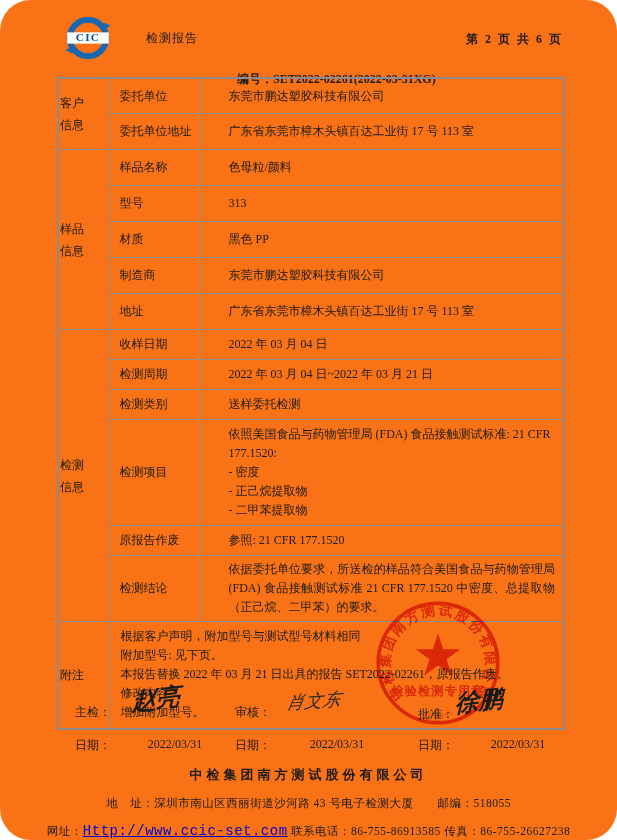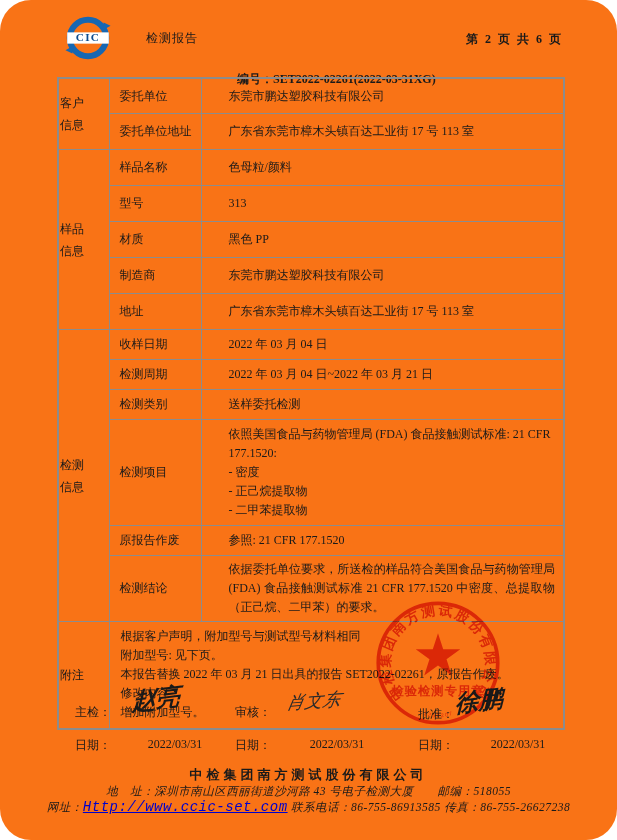--- a/index.html
+++ b/index.html
@@ -42,21 +42,21 @@
   }
   .sig-mid{font-size:18px;transform:rotate(-4deg) skewX(-14deg);font-weight:normal;color:#2a2a2a;}
   .dt-lbl{position:absolute;white-space:nowrap;}
   .dt-val{position:absolute;width:84px;text-align:center;white-space:nowrap;}
   
   .stamp{position:absolute;left:374px;top:599px;width:128px;height:128px;opacity:.88;mix-blend-mode:multiply;z-index:5;}
   .sig-over{z-index:6;}
   
   .footer{position:absolute;left:0;top:766px;width:617px;text-align:center;}
   .f-company{font-size:13px;font-weight:bold;letter-spacing:4px;}
-  .f-line{font-size:11.5px;margin-top:0;letter-spacing:.5px;font-style:italic;}
+  .f-line{font-size:11.5px;margin-top:12px;letter-spacing:.5px;}
   .f-link{color:#0000cc;text-decoration:underline;font-family:"Liberation Mono","DejaVu Sans Mono",monospace;font-size:14px;}
 </style>
 </head>
 <body>
 
 <div class="page">
 
   <div class="hdr">
     <svg class="logo" viewBox="0 0 60 60">
       <circle cx="30" cy="30" r="21" fill="none" stroke="#1767b2" stroke-width="7"></circle>

